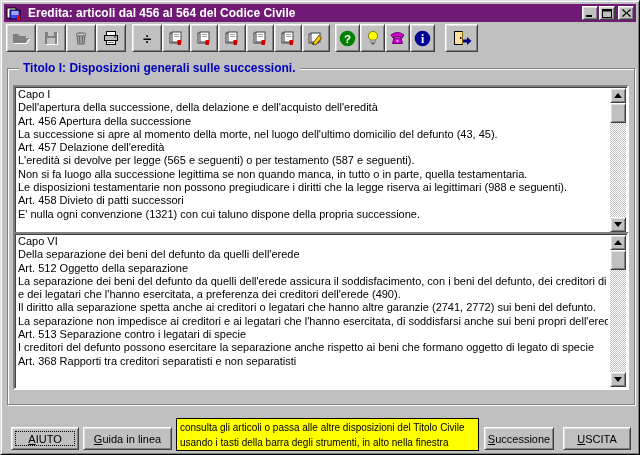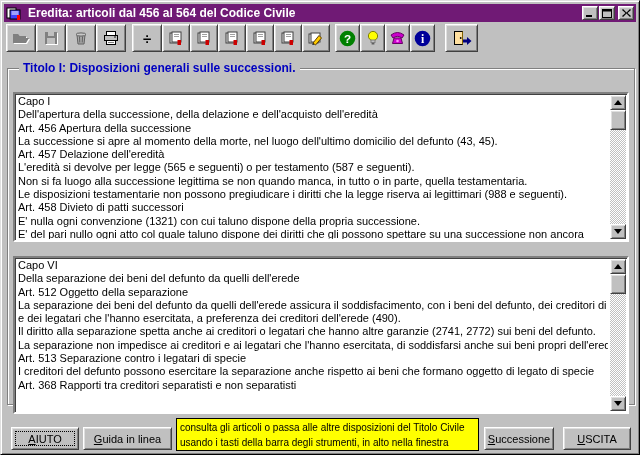--- a/index.html
+++ b/index.html
@@ -33,22 +33,22 @@
   
   .groupbox { position:absolute; left:6px; top:67px; width:628px; height:337px;
     border:1px solid #808080; box-shadow: 1px 1px 0 #fff, inset 1px 1px 0 #fff; }
   .group-title { position:absolute; left:18px; top:60px; background:#c0c0c0; padding:0 4px;
     color:#0000c0; font-weight:bold; font-size:12px; white-space:nowrap; }
 
   
   .panel { position:absolute; left:12px; width:616px; background:#fff;
     border:2px solid; border-color:#808080 #fff #fff #808080;
     box-shadow: inset 1px 1px 0 #404040; }
-  .panel1 { top:84px; height:150px;margin-top:7px; }
-  .panel2 { top:255px; height:158px; }
+  .panel1 { top:84px; height:150px; }
+  .panel2 { top:231px; height:158px; }
   .panel-text { position:absolute; left:3px; top:1px; right:19px; bottom:1px; overflow:hidden; }
   .line { font-size:11px; line-height:13.3px; white-space:nowrap; color:#000; }
 
   
   .vscroll { position:absolute; top:1px; right:1px; bottom:1px; width:16px; background:#c0c0c0;
     background-image:repeating-conic-gradient(#ffffff 0% 25%, #c0c0c0 0% 50%); background-size:2px 2px; }
   .sb-btn { position:absolute; left:0; width:16px; height:15px; background:#c0c0c0; border:1px solid;
     border-color:#fff #404040 #404040 #fff; box-shadow: inset 1px 1px 0 #dfdfdf, inset -1px -1px 0 #808080;
     display:flex; align-items:center; justify-content:center; }
   .sb-up { top:0; } .sb-down { bottom:0; }
@@ -239,21 +239,20 @@
         <div class="line">Capo I</div>
         <div class="line">Dell'apertura della successione, della delazione e dell'acquisto dell'eredità</div>
         <div class="line">Art. 456 Apertura della successione</div>
         <div class="line">La successione si apre al momento della morte, nel luogo dell'ultimo domicilio del defunto (43, 45).</div>
         <div class="line">Art. 457 Delazione dell'eredità</div>
         <div class="line">L'eredità si devolve per legge (565 e seguenti) o per testamento (587 e seguenti).</div>
         <div class="line">Non si fa luogo alla successione legittima se non quando manca, in tutto o in parte, quella testamentaria.</div>
         <div class="line">Le disposizioni testamentarie non possono pregiudicare i diritti che la legge riserva ai legittimari (988 e seguenti).</div>
         <div class="line">Art. 458 Divieto di patti successori</div>
         <div class="line">E' nulla ogni convenzione (1321) con cui taluno dispone della propria successione.</div>
-        <div class="line">E' del pari nullo ogni atto col quale taluno dispone dei diritti che gli possono spettare su una successione non ancora</div>
       </div>
     <div class="vscroll">
       <div class="sb-btn sb-up">
         <span class="tri-up"></span>
         </div>
       <div class="sb-thumb"></div>
       <div class="sb-btn sb-down">
         <span class="tri-down"></span>
         </div>
     </div>

